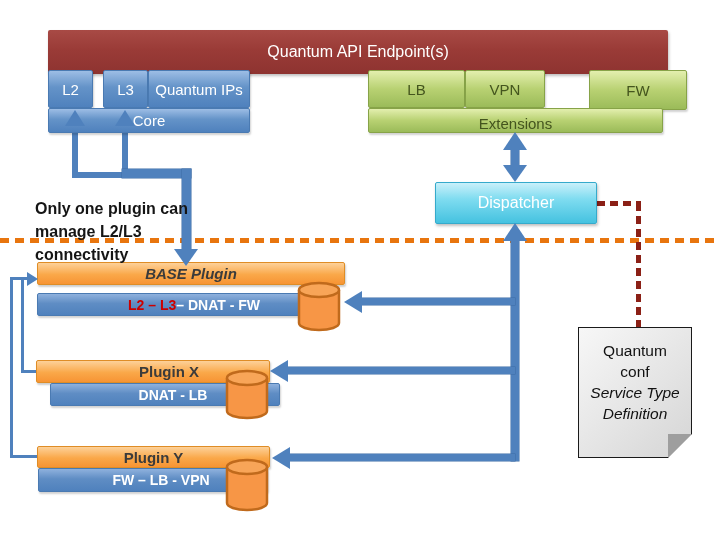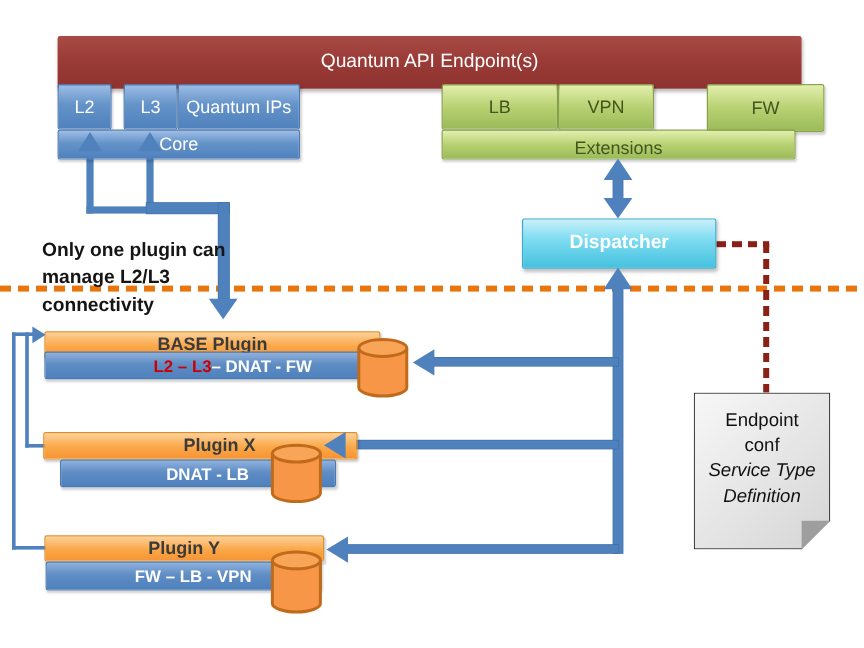--- a/index.html
+++ b/index.html
@@ -98,21 +98,21 @@
   <div class="abs gbox ctr" style="left:465px;top:70px;width:80px;height:38px;">
     <span>VPN</span>
   </div>
   <div class="abs gbox ctr" style="left:565px;top:70px;width:98px;height:40px;margin-left:24px;">
     <span>FW</span>
   </div>
   <div class="abs gbox ctr" style="left:368px;top:108px;width:295px;height:25px;align-items:flex-end;">
     <span>Extensions</span>
   </div>
 
-  <div class="abs cyanbox ctr" style="left:435px;top:182px;width:160px;height:40px;font-weight:bold;">
+  <div class="abs cyanbox ctr" style="left:435px;top:182px;width:160px;height:40px;">
     <span>Dispatcher</span>
   </div>
 
   <div class="abs ah ah-up-lg" style="left:503px;top:132px;"></div>
   <div class="abs bl-thick" style="left:511px;top:146px;width:8px;height:22px;"></div>
   <div class="abs ah ah-down-lg" style="left:503px;top:165px;"></div>
 
   <div class="abs note" style="left:35px;top:197px;width:180px;font-weight:bold;">
     <div>Only one plugin can</div>
     <div>manage L2/L3</div>
@@ -140,33 +140,33 @@
 
   <div class="abs bl-thick" style="left:360px;top:298px;width:155px;height:7px;"></div>
   <div class="abs ah ah-left-lg" style="left:344px;top:291px;"></div>
 
   <div class="abs bl-thick" style="left:288px;top:367px;width:227px;height:7px;"></div>
   <div class="abs ah ah-left-lg" style="left:270px;top:360px;"></div>
 
   <div class="abs bl-thick" style="left:290px;top:454px;width:225px;height:7px;"></div>
   <div class="abs ah ah-left-lg" style="left:272px;top:447px;"></div>
 
-  <div class="abs obox ctr" style="left:37px;top:276px;width:280px;height:23px;">
+  <div class="abs obox ctr" style="left:37px;top:262px;width:308px;height:23px;font-style:italic;">
     <span>BASE Plugin</span>
   </div>
   <div class="abs sbar ctr" style="left:37px;top:293px;width:298px;height:23px;">
     <span class="svc-red">L2 – L3</span>
       <span> – DNAT - FW</span>
   </div>
   <svg class="abs cyl" style="left:296px;top:281px;" width="46" height="52" viewBox="0 0 46 52">
     <path d="M3 9 v33 a20 7 0 0 0 40 0 v-33" fill="#f79646" stroke="#c06a1c" stroke-width="2.5"></path>
     <ellipse cx="23" cy="9" rx="20" ry="7" fill="#f8a558" stroke="#c06a1c" stroke-width="2.5"></ellipse>
   </svg>
 
-  <div class="abs obox ctr" style="left:36px;top:360px;width:262px;height:23px;padding-left:32px;">
+  <div class="abs obox ctr" style="left:36px;top:360px;width:234px;height:23px;padding-left:32px;">
     <span>Plugin X</span>
   </div>
   <div class="abs sbar ctr" style="left:38px;top:383px;width:230px;height:23px;margin-left:12px;">
     <span>DNAT - LB</span>
   </div>
   <svg class="abs cyl" style="left:224px;top:369px;" width="46" height="52" viewBox="0 0 46 52">
     <path d="M3 9 v33 a20 7 0 0 0 40 0 v-33" fill="#f79646" stroke="#c06a1c" stroke-width="2.5"></path>
     <ellipse cx="23" cy="9" rx="20" ry="7" fill="#f8a558" stroke="#c06a1c" stroke-width="2.5"></ellipse>
   </svg>
 
@@ -177,19 +177,19 @@
     <span>FW – LB - VPN</span>
   </div>
   <svg class="abs cyl" style="left:224px;top:458px;" width="46" height="55" viewBox="0 0 46 55">
     <path d="M3 9 v36 a20 7 0 0 0 40 0 v-36" fill="#f79646" stroke="#c06a1c" stroke-width="2.5"></path>
     <ellipse cx="23" cy="9" rx="20" ry="7" fill="#f8a558" stroke="#c06a1c" stroke-width="2.5"></ellipse>
   </svg>
 
   <div class="abs doc" style="left:578px;top:327px;width:114px;height:131px;"></div>
   <div class="abs doc-fold" style="left:668px;top:434px;"></div>
   <div class="abs doc-text" style="left:578px;top:340px;width:114px;">
-    <div>Endpoint</div>
+    <div>Quantum</div>
     <div>conf</div>
     <div class="it">Service Type</div>
     <div class="it">Definition</div>
   </div>
 
 </div>
 
 </body></html>

